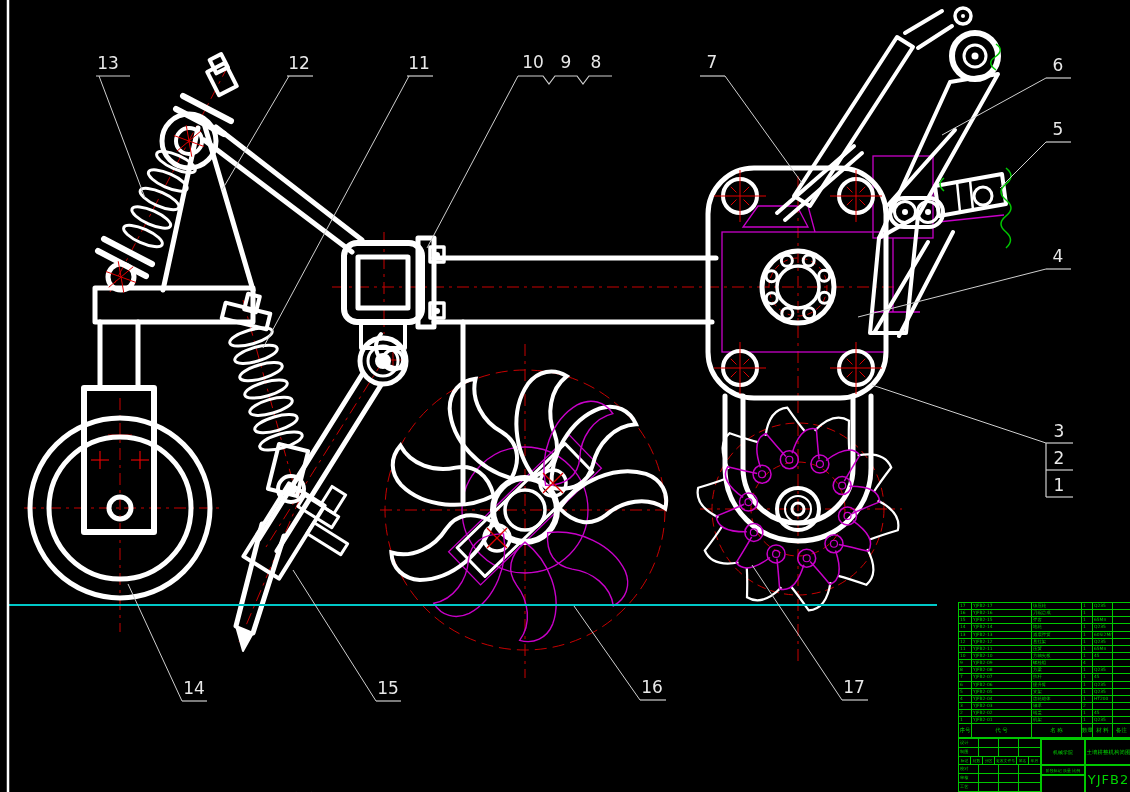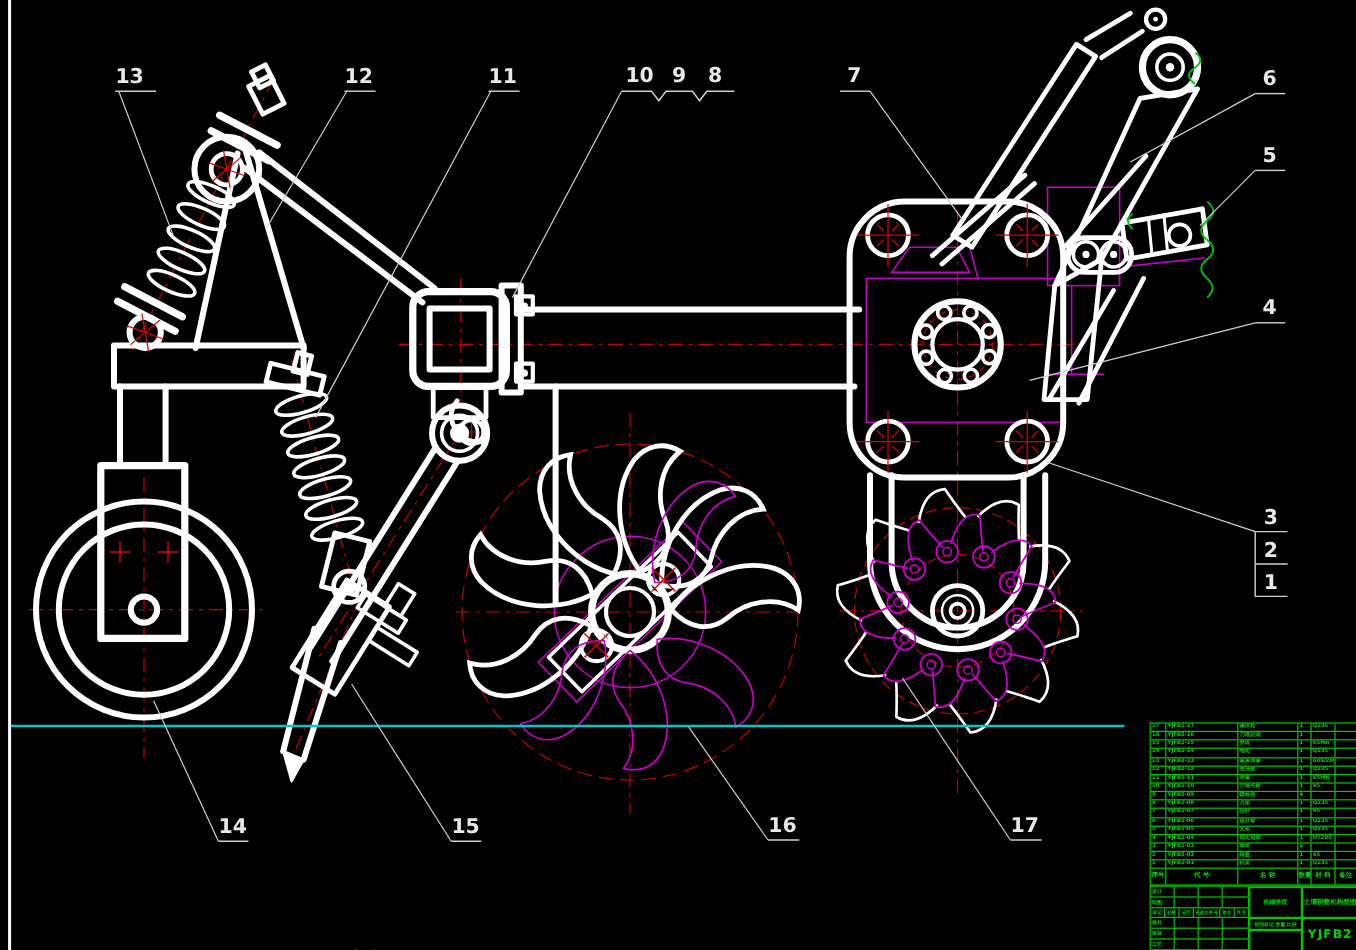--- a/index.html
+++ b/index.html
@@ -1,17 +1,17 @@
 <!DOCTYPE html>
 <html><head>
 <meta charset="utf-8">
 <style>
   html,body{margin:0;padding:0;background:#000;}
   #stage{position:relative;width:1130px;height:792px;background:#000;overflow:hidden;
-         font-family:"DejaVu Sans",sans-serif;font-weight:bold;}
+         font-family:"DejaVu Sans",sans-serif;}
   svg{position:absolute;left:0;top:0;}
   svg text{font-family:"DejaVu Sans",sans-serif;}
   
   #bom{position:absolute;left:958px;top:602px;width:172px;height:136px;color:#00c800;
        border-top:1px solid #00c800;border-left:1px solid #00c800;box-sizing:border-box;}
   .bom-row{display:grid;grid-template-columns:13px 60px 50px 11px 20px 1fr;height:7.15px;
        border-bottom:1px solid #00c800;box-sizing:border-box;}
   .bom-row>div{border-right:1px solid #00c800;box-sizing:border-box;font-size:4.4px;
        line-height:6px;overflow:hidden;white-space:nowrap;padding-left:1px;color:#00d400;}
   .bom-row>div:last-child{border-right:none;}
@@ -603,21 +603,21 @@
         </div>
       </div>
     <div class="tb-abs" style="left:82px;top:0;width:44px;height:26px;font-size:5px;line-height:25px;text-align:center;">机械学院</div>
     <div class="tb-abs" style="left:82px;top:26px;width:44px;height:10px;font-size:4px;line-height:9px;text-align:center;">
       <span>阶段标记</span>
       <span>质量</span>
       <span>比例</span>
     </div>
     <div class="tb-abs" style="left:82px;top:36px;width:44px;height:18px;"></div>
     <div class="tb-abs" style="left:126px;top:0;width:46px;height:26px;border-right:none;font-size:5.5px;line-height:25px;text-align:center;">土壤耕整机构简图</div>
-    <div class="tb-abs" style="left:126px;top:26px;width:46px;height:28px;border-right:none;font-size:10px;line-height:27px;text-align:center;letter-spacing:1px;">YJFB2</div>
+    <div class="tb-abs" style="left:126px;top:26px;width:46px;height:28px;border-right:none;font-size:13px;line-height:27px;text-align:center;letter-spacing:1px;">YJFB2</div>
   </div>
 
   <div id="cmd">
     <div>命令:</div>
     
     
   </div>
 </div>
 
 </body></html>

